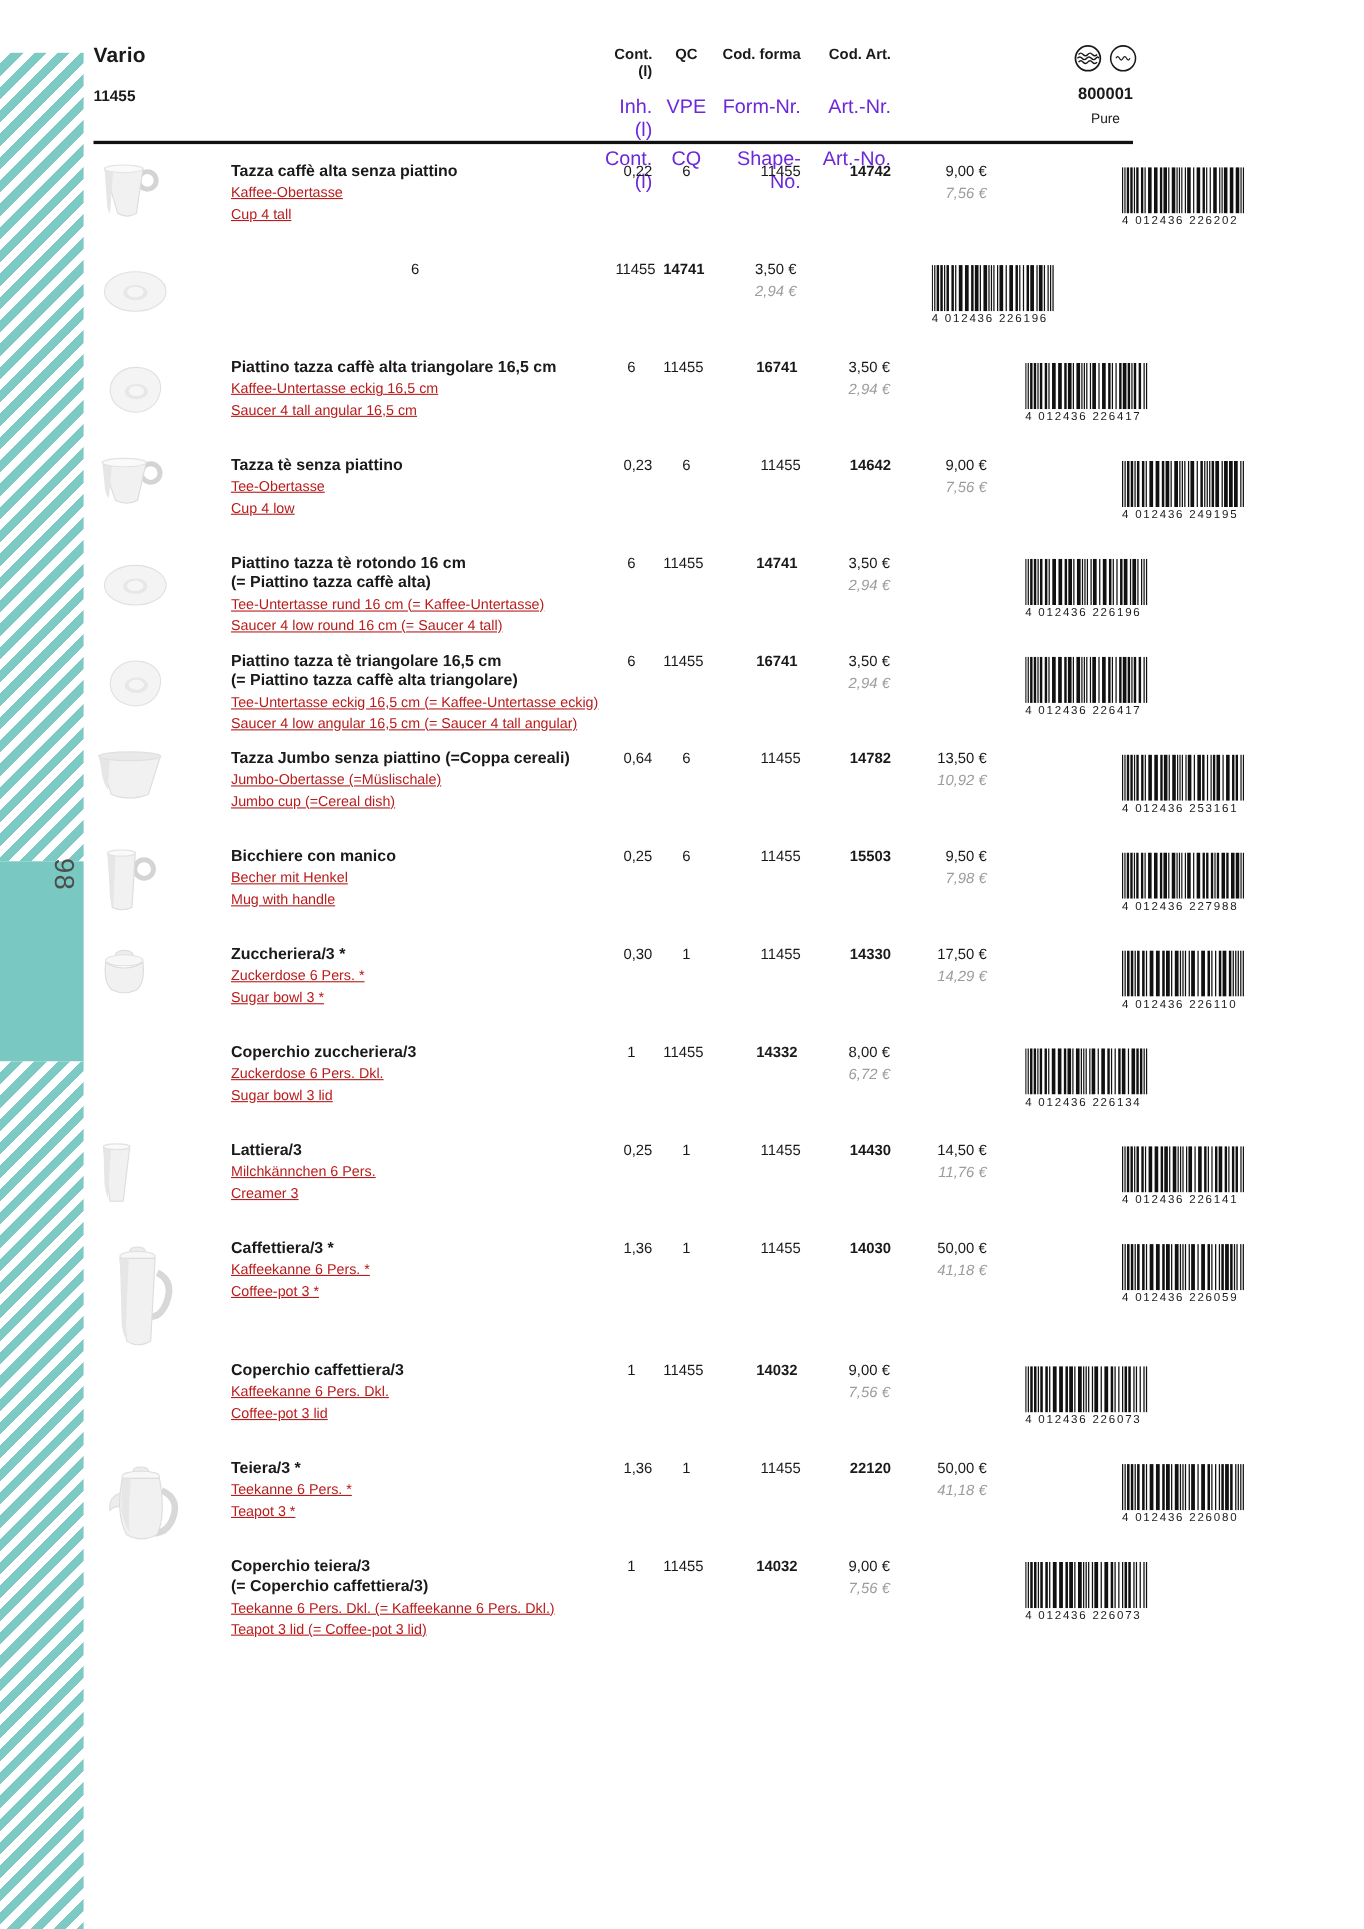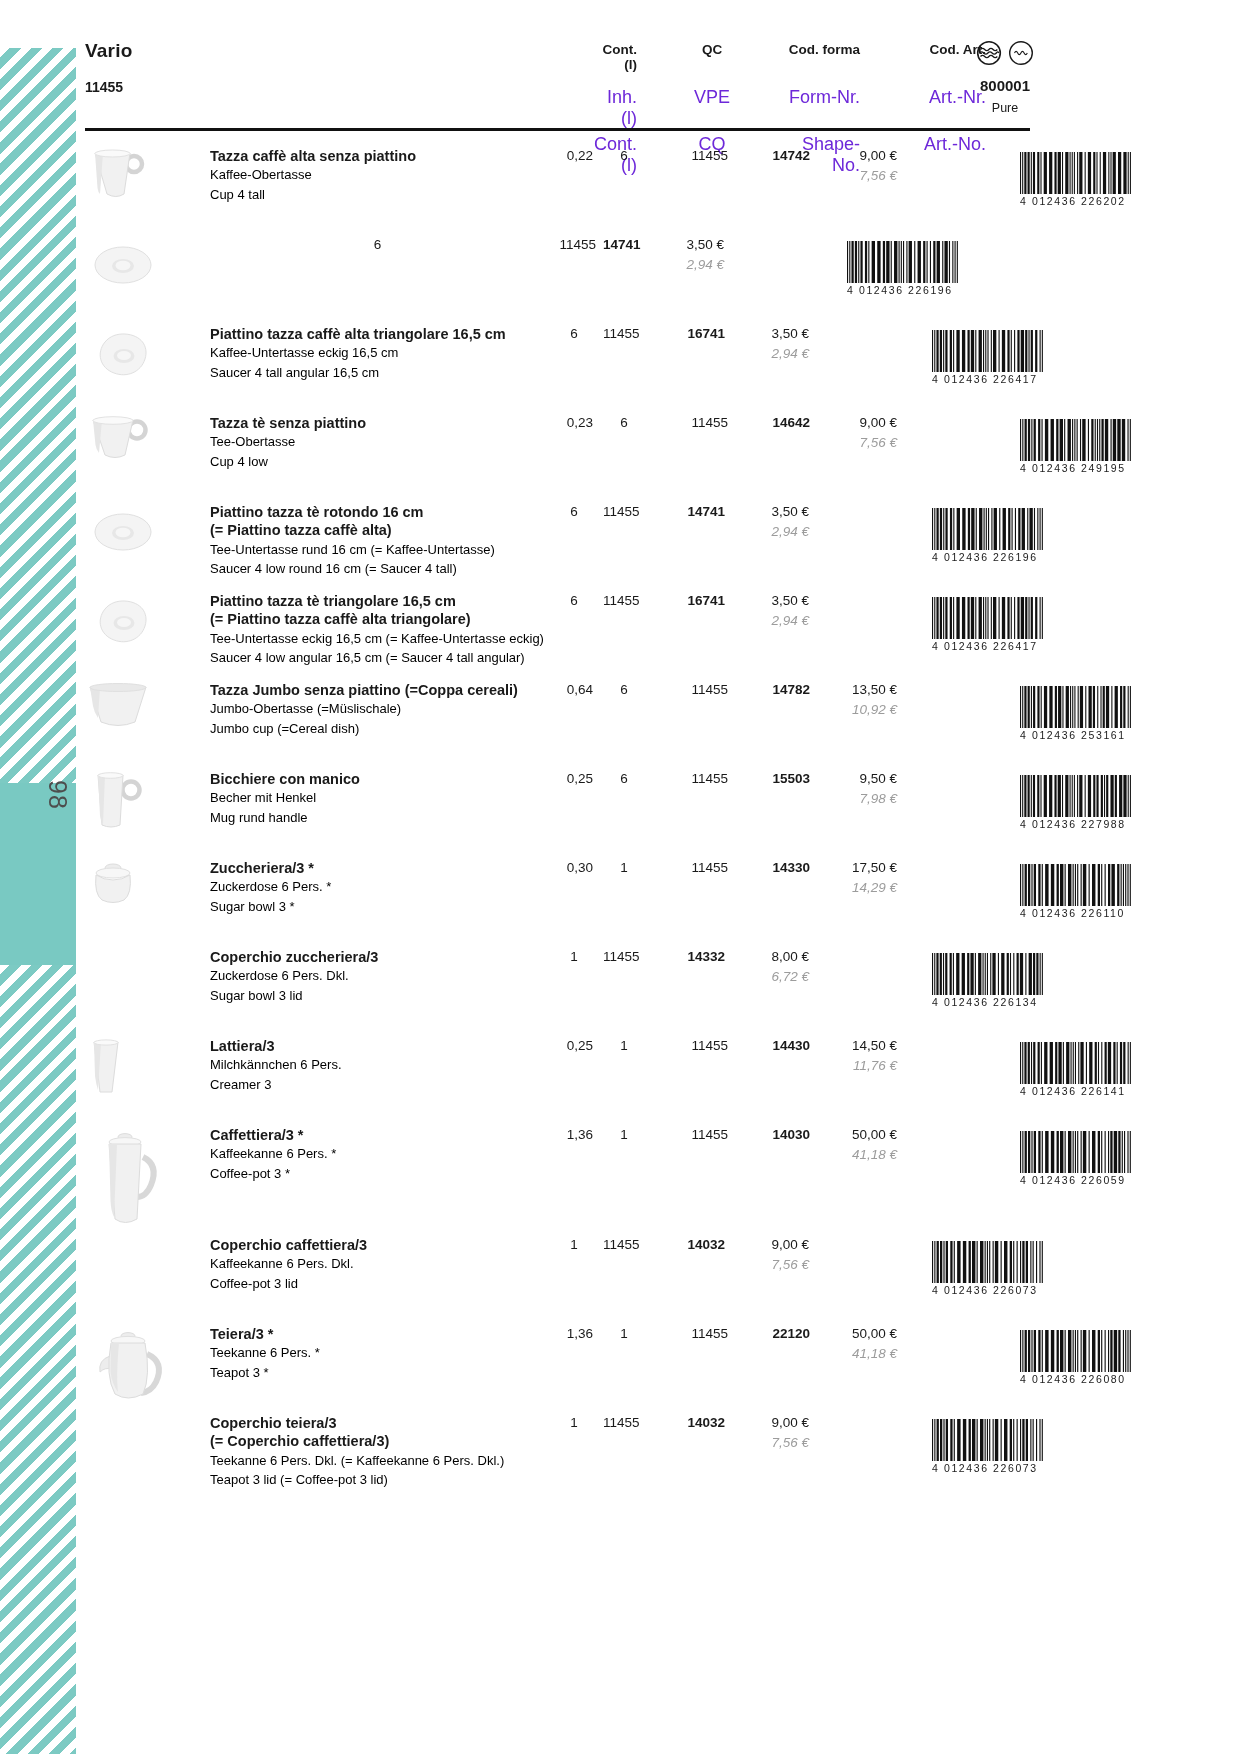--- a/index.html
+++ b/index.html
@@ -17,42 +17,42 @@
   .page-num{position:absolute;left:72px;top:780px;transform:rotate(90deg);
     transform-origin:top left;font-size:25px;color:#4d4d4d;letter-spacing:1px;}
   .series-vertical{position:absolute;left:14px;top:812px;transform:rotate(90deg);
     transform-origin:top left;font-size:94px;font-weight:400;letter-spacing:-4px;
     color:rgba(140,209,202,0.18);-webkit-text-stroke:2.4px #8cd1ca;white-space:nowrap;z-index:2;}
   
   .title-block{position:absolute;left:85px;top:40px;}
   .cat-title{font-size:19px;font-weight:bold;letter-spacing:.2px;}
   .cat-shape{font-size:14px;font-weight:bold;margin-top:17px;}
   .header{position:absolute;left:85px;top:42px;width:1095px;}
-  .hrow{display:grid;grid-template-columns:460px 58px 42px 90px 85px 88px 1fr;align-items:baseline;gap:44px;}
+  .hrow{display:grid;grid-template-columns:460px 58px 42px 90px 85px 88px 1fr;align-items:baseline;}
   .hrow + .hrow{margin-top:15px;}
   .hrow.sub + .hrow.sub{margin-top:5px;}
   .h1{font-weight:bold;font-size:13.5px;}
   .h2{font-size:18px;color:#6d28d9;}
   .c-cont{text-align:right;padding-right:10px;}
   .c-qc{text-align:center;}
   .c-form{text-align:right;padding-right:7px;}
   .c-art{text-align:right;padding-right:10px;}
   .rhead{position:absolute;left:930px;top:40px;width:150px;text-align:center;}
   .rhead .icons{display:flex;justify-content:center;gap:6px;height:27px;}
   .decnum{font-weight:bold;font-size:15px;margin-top:10px;}
   .decname{font-size:12.5px;margin-top:7px;}
   .rule{position:absolute;left:85px;top:128px;width:945px;height:3px;background:#111;}
   
   .content{position:absolute;left:85px;top:146px;width:1095px;}
   .row{display:grid;grid-template-columns:125px 335px 58px 42px 90px 85px 88px 1fr;
     align-items:start;min-height:89px;}
   .imgcell{padding-top:2px;}
   .names{padding-top:1px;}
   .nit{font-weight:bold;font-size:14.5px;line-height:1.26;}
-  .nde,.nen{font-size:13px;line-height:1.48;color:#000000;}
+  .nde,.nen{font-size:13px;line-height:1.48;color:#b91c1c;text-decoration:underline;}
   .num{font-size:13.5px;padding-top:2px;}
   .art{font-weight:bold;}
   .prices{text-align:right;padding-right:11px;padding-top:2px;}
   .p1{font-size:13.5px;}
   .p2{font-size:13.5px;color:#9c9c9c;font-style:italic;margin-top:5px;}
   .bc{margin-left:112px;width:118px;padding-top:6px;}
   .bc svg{display:block;}
   .ean{font-size:10.5px;letter-spacing:1.6px;margin-top:1px;white-space:nowrap;}
 </style>
 </head>
@@ -550,21 +550,21 @@
     <div class="imgcell"><svg width="62" height="60" viewBox="0 0 62 60">
       <circle cx="46" cy="19" r="8.5" fill="none" stroke="#d4d4d4" stroke-width="4.5"></circle>
       <path d="M13 4 L38 4 L35 54 Q26 58 17 54 Z" fill="#f1f1f1" stroke="#dcdcdc"></path>
       <path d="M13 4 L20 4 L18 53 Q15.5 50 15 45 Z" fill="#e6e6e6"></path>
       <ellipse cx="25.5" cy="4.5" rx="12.5" ry="2.8" fill="#fafafa" stroke="#e2e2e2"></ellipse>
         </svg></div>
     <div class="names">
       <div class="nit">Bicchiere con manico</div>
 
       <div class="nde">Becher mit Henkel</div>
-      <div class="nen">Mug rund handle</div>
+      <div class="nen">Mug with handle</div>
     </div>
     <div class="num c-cont">0,25</div>
     <div class="num c-qc">6</div>
     <div class="num c-form">11455</div>
     <div class="num art c-art">15503</div>
     <div class="prices">
       <div class="p1">9,50 €</div>
       <div class="p2">7,98 €</div>
     </div>
     <div class="bc">

